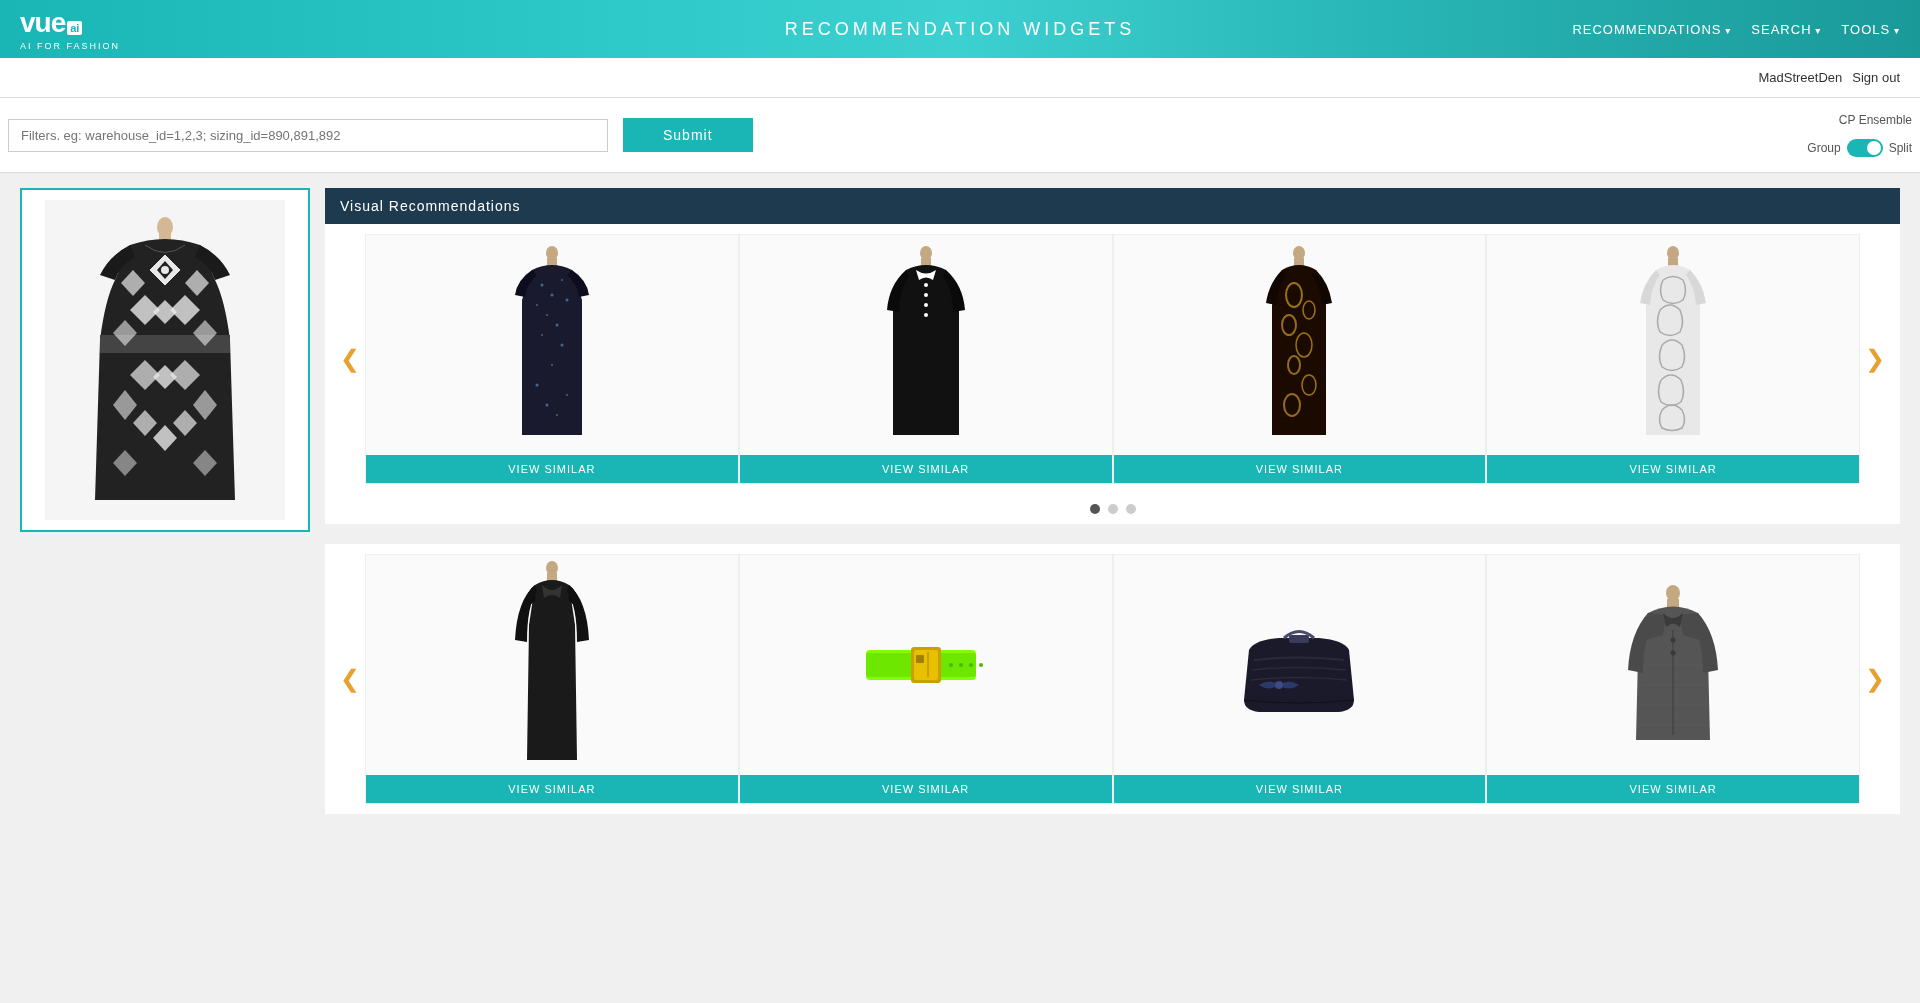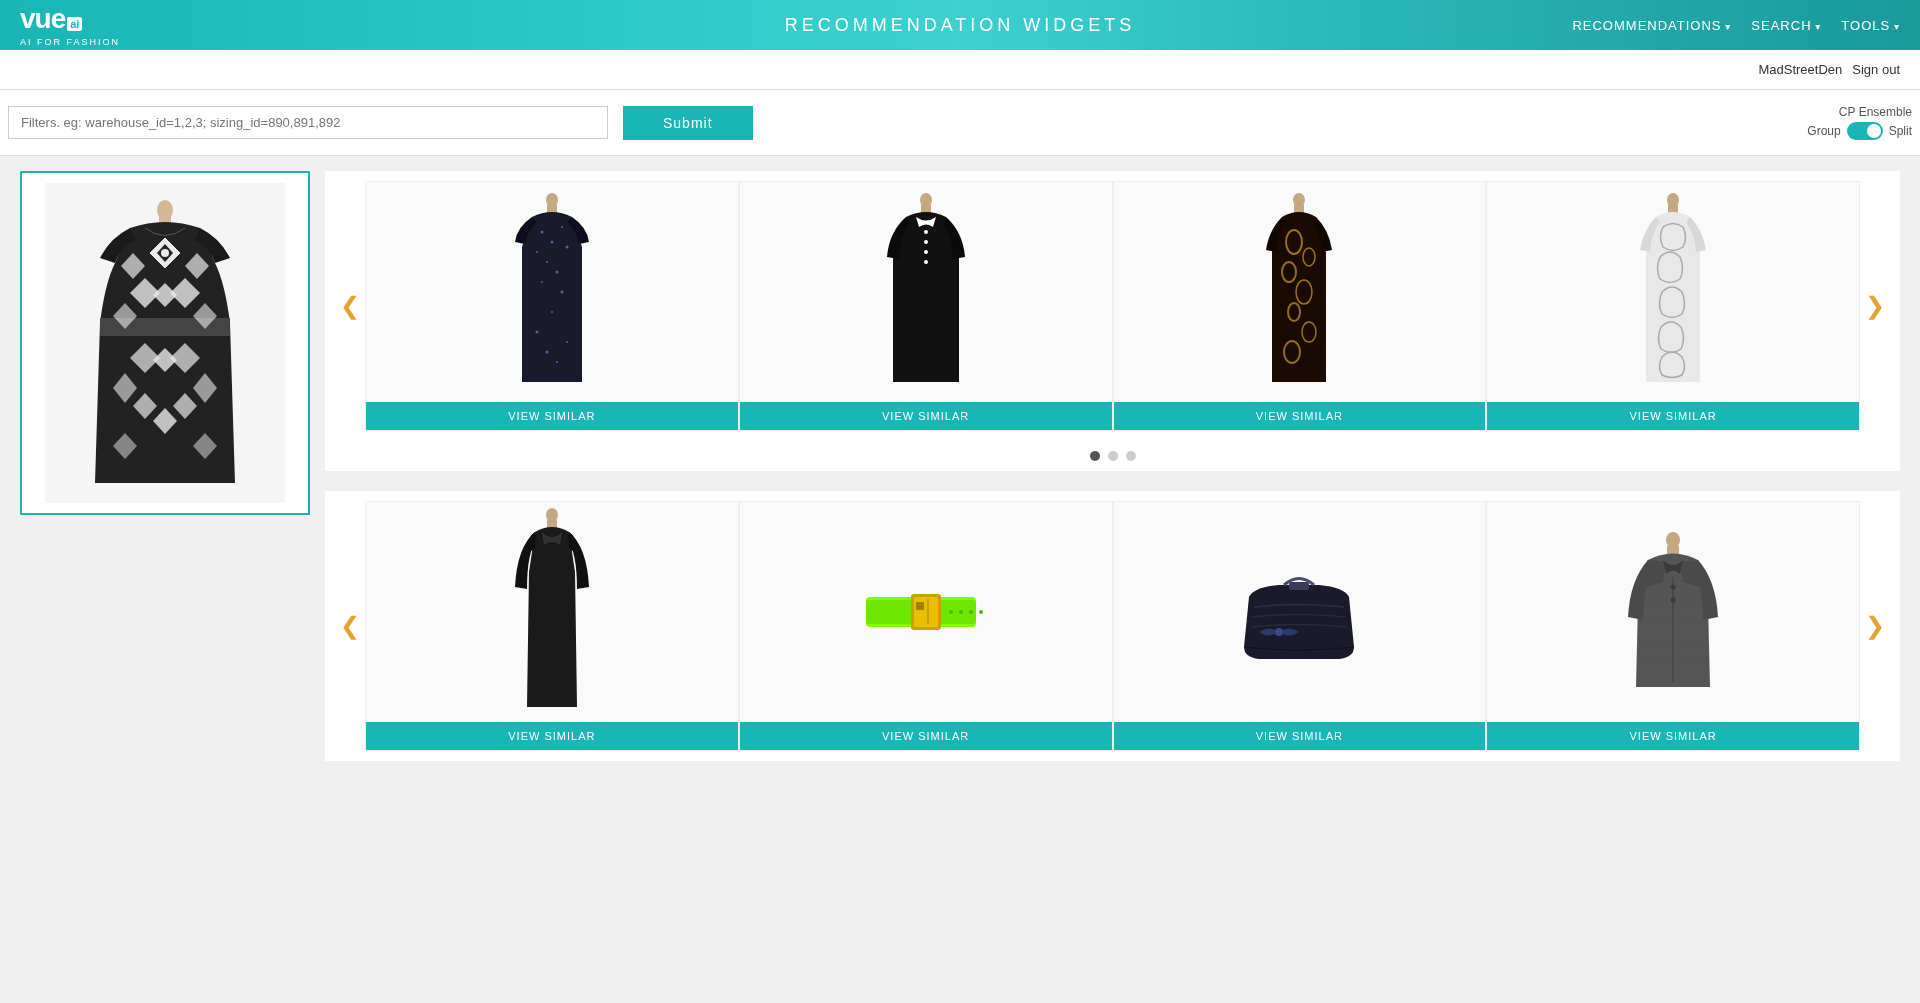--- a/index.html
+++ b/index.html
@@ -1,21 +1,21 @@
 <!DOCTYPE html>
 <html><head>
   <meta charset="utf-8">
   <style>
     * { box-sizing: border-box; margin: 0; padding: 0; }
     body { font-family: Arial, sans-serif; background: #f0f0f0; min-height: 100vh; }
 
     
     .header {
       background: linear-gradient(90deg, #1ab5b5 0%, #2cc8c8 30%, #3dd0d0 50%, #2ab8b8 70%, #1a9999 100%);
-      height: 50px;
+      height: 58px;
       display: flex;
       align-items: center;
       padding: 0 20px;
       position: relative;
     }
     .logo-area {
       display: flex;
       align-items: baseline;
       gap: 2px;
     }
@@ -264,21 +264,21 @@
     .section-wrapper {
       margin-bottom: 20px;
     }
 
     
     .clearfix::after { content: ''; display: table; clear: both; }
 
     .cp-ensemble-label {
       font-size: 12px;
       color: #555;
-      margin-bottom: 3px;
+      margin-bottom: 12px;
     }
   </style>
 </head>
 <body>
 
 <div class="header">
   <div class="logo-area">
     <div>
       <span class="logo-vue">vue</span><span class="logo-ai">ai</span>
       <span class="logo-sub">AI FOR FASHION</span>
@@ -368,20 +368,23 @@
         <path d="M135,30 Q155,40 165,60 L150,65 Q145,50 130,42 Z" fill="#1a1a1a"></path>
 
         <path d="M80,30 Q100,45 120,30" fill="none" stroke="#555" stroke-width="1"></path>
       </svg>
     </div>
   </div>
 
   <div class="recommendations-area">
 
     <div class="section-wrapper">
+      <div class="section-header">
+        <span>Visual Recommendations</span>
+      </div>
       <div class="products-row">
         <button class="carousel-btn prev">❮</button>
         <div class="products-grid">
 
           <div class="product-card">
             <div class="product-img-area">
               <svg width="110" height="200" viewBox="0 0 110 200">
                 <ellipse cx="55" cy="8" rx="6" ry="7" fill="#c4a882"></ellipse>
                 <rect x="50" y="13" width="10" height="12" fill="#c4a882"></rect>
                 <path d="M35,25 Q55,15 75,25 L85,55 L85,190 L25,190 L25,55 Z" fill="#1a1a2e"></path>

